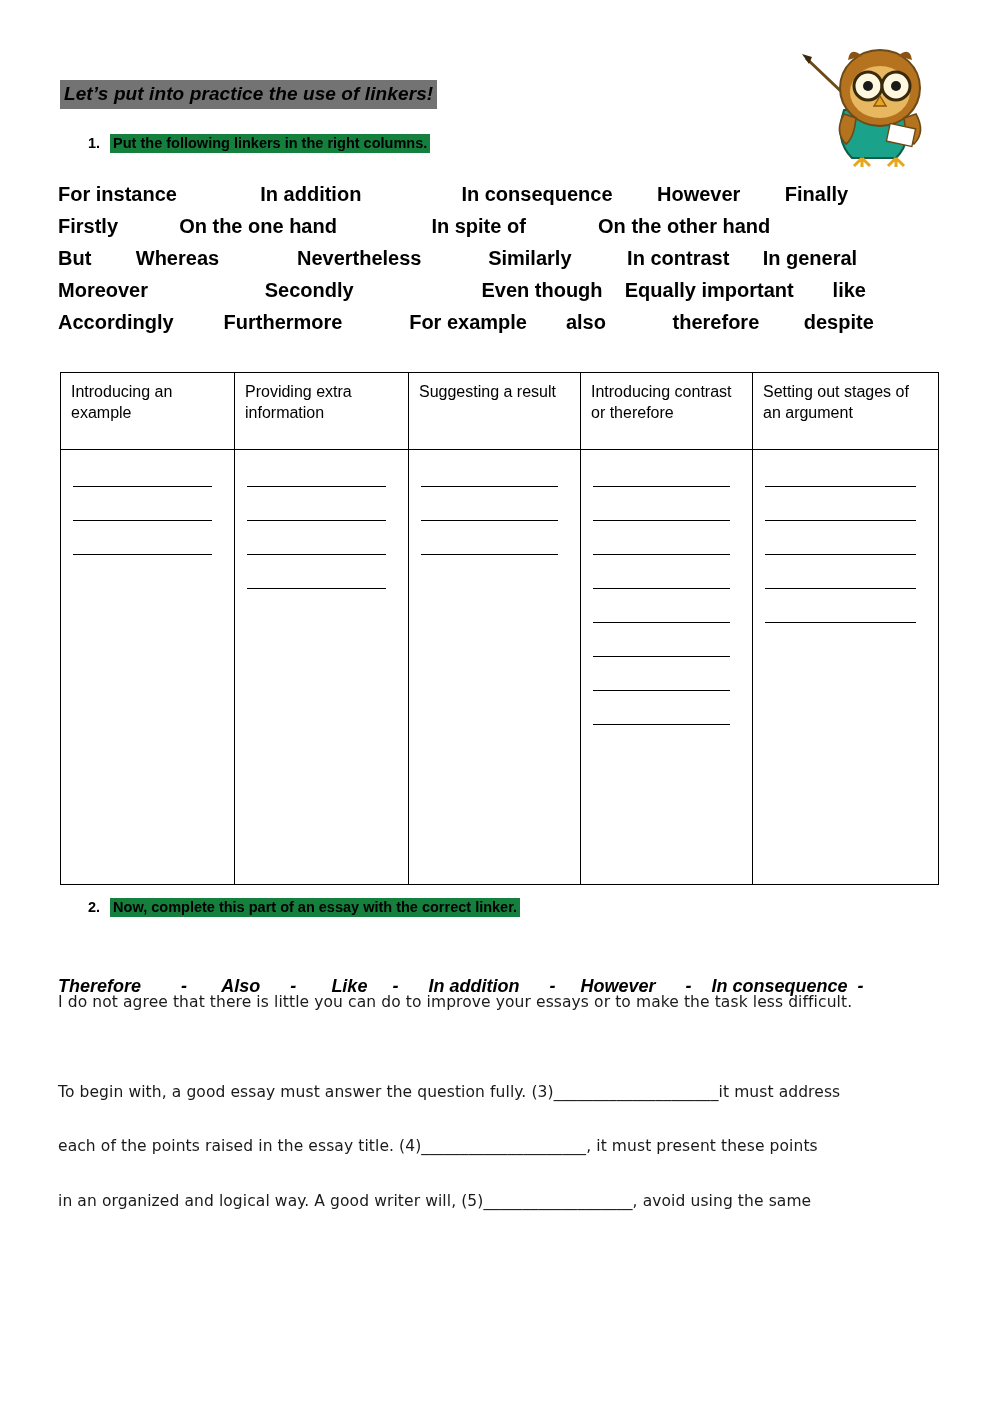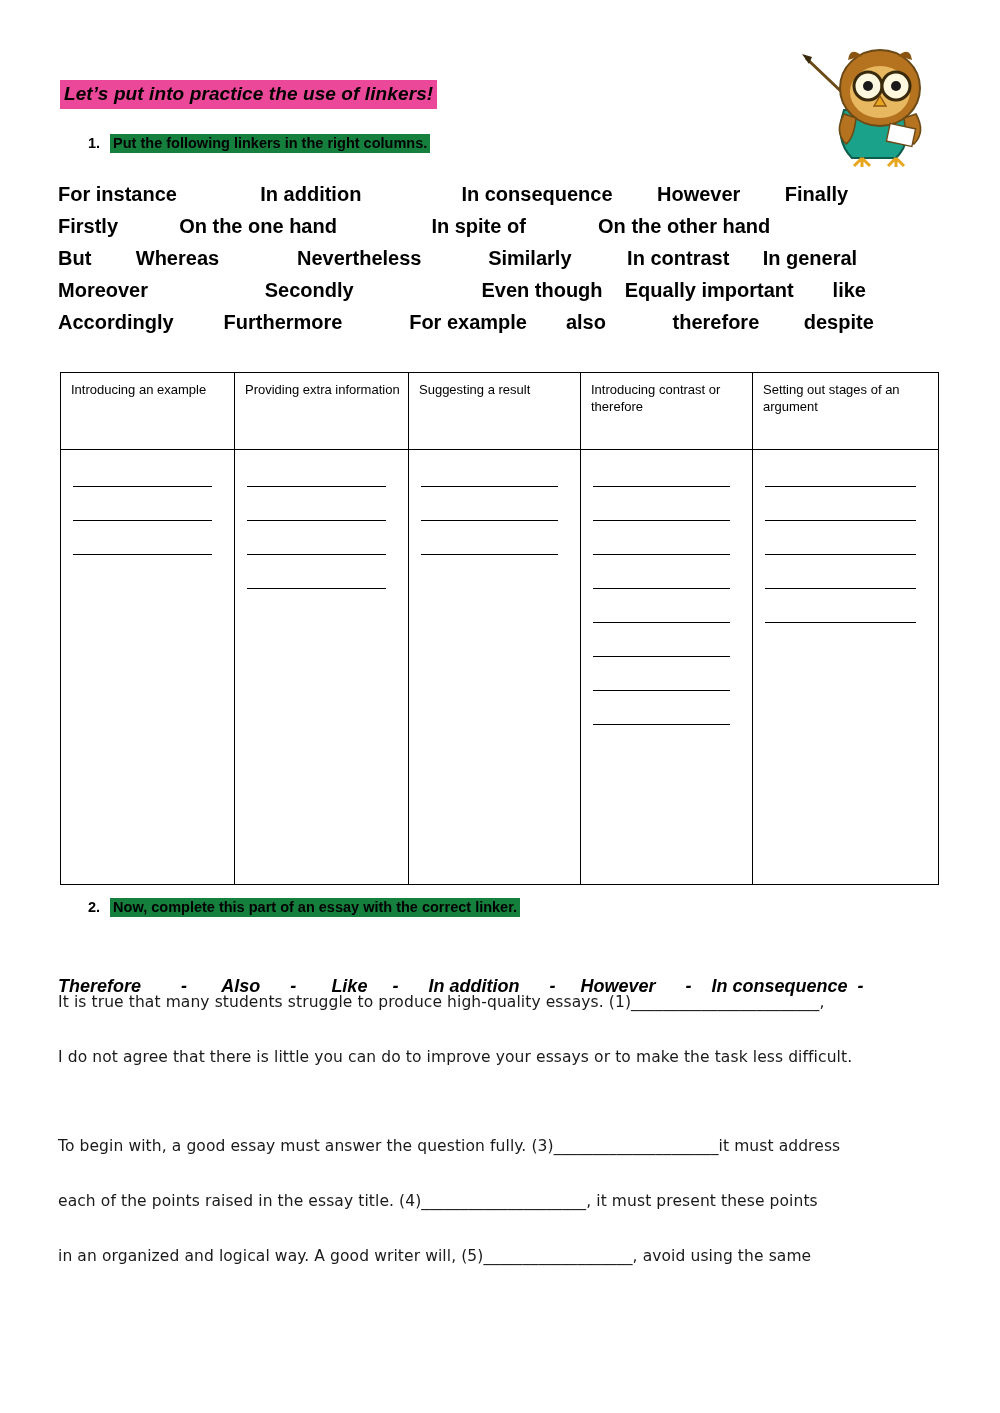--- a/index.html
+++ b/index.html
@@ -25,21 +25,21 @@
 
   
   .title-row {
     position: absolute;
     left: 60px;
     top: 80px;
     width: 720px;
   }
   .main-title {
     display: inline-block;
-    background: #ec4899;
+    background: #737373;
     font-weight: bold;
     font-style: italic;
     font-size: 19px;
     line-height: 1.35;
     padding: 1px 4px 2px 4px;
     letter-spacing: 0.1px;
   }
 
   
   .owl-wrap {
@@ -91,21 +91,21 @@
     left: 60px;
     top: 372px;
     width: 878px;
     border-collapse: collapse;
     table-layout: fixed;
   }
   .cat-table td, .cat-table th {
     border: 1px solid #000;
     vertical-align: top;
     padding: 8px 8px 6px 10px;
-    font-size: 13px;
+    font-size: 16px;
     font-weight: normal;
     text-align: left;
     line-height: 1.33;
   }
   .cat-table th {
     height: 62px;
   }
   .cat-table td.body-cell {
     height: 392px;
     padding-top: 36px;
@@ -275,20 +275,19 @@
   <div class="task2-row">
     <span class="task-num">2.</span>
     <span class="task-instruction">Now, complete this part of an essay with the correct linker.</span>
   </div>
 
   <div class="linker-options">
     <div>Therefore        -       Also      -       Like     -      In addition      -     However      -    In consequence  -</div>
   </div>
 
   <div class="essay">
-    <p class="fill">It is true that many students struggle to produce high-quality essays. (1)________________________,</p>
     <p class="fill gap">I do not agree that there is little you can do to improve your essays or to make the task less difficult.</p>
     <p class="fill">To begin with, a good essay must answer the question fully. (3)_____________________it must address</p>
     <p class="fill">each of the points raised in the essay title. (4)_____________________, it must present these points</p>
     <p class="fill">in an organized and logical way. A good writer will, (5)___________________, avoid using the same</p>
   </div>
 
 </div>
 
 </body></html>

